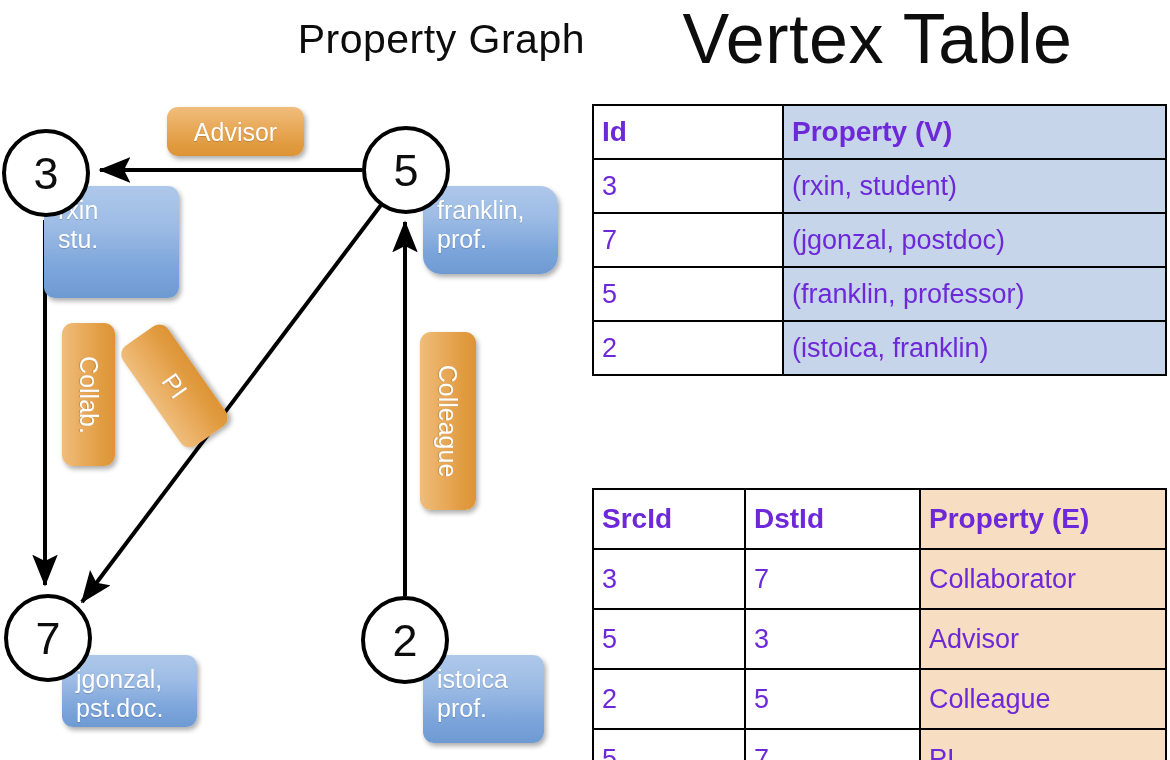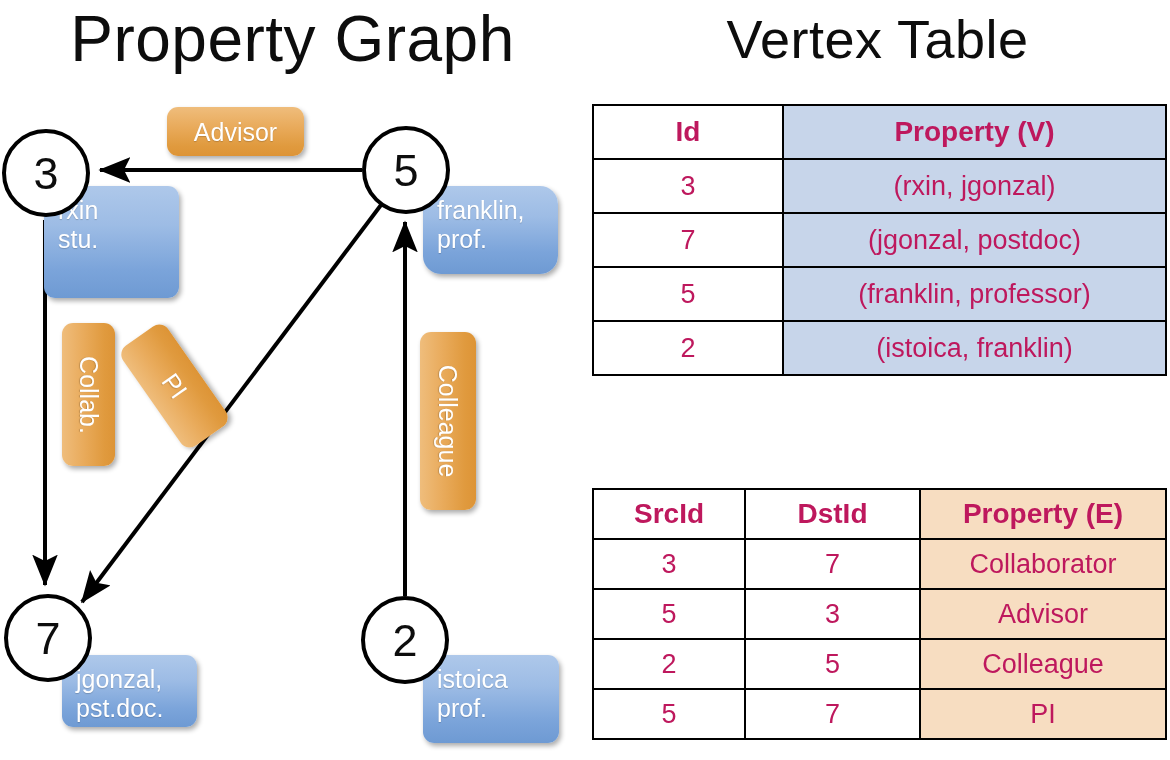--- a/index.html
+++ b/index.html
@@ -29,29 +29,29 @@
     position: absolute;
     font-family: "Liberation Sans", sans-serif;
     font-weight: 300;
     color: #0d0d0d;
     white-space: nowrap;
     letter-spacing: 0.5px;
   }
   #title-property-graph {
     left: 0; top: 8px;
     width: 585px;
-    text-align: center;
-    font-size: 64px;
+    text-align: right;
+    font-size: 41px;
     line-height: 62px;
   }
   #title-vertex-table {
     left: 585px; top: 8px;
     width: 585px;
     text-align: center;
-    font-size: 54px;
+    font-size: 70px;
     line-height: 62px;
   }
   #title-edge-table {
     left: 585px; top: 404px;
     width: 585px;
     text-align: center;
     font-size: 53px;
     line-height: 62px;
   }
 
@@ -124,42 +124,42 @@
   
   .data-table {
     position: absolute;
     border-collapse: collapse;
     table-layout: fixed;
     font-family: "Liberation Sans", sans-serif;
     background: #ffffff;
   }
   .data-table td, .data-table th {
     border: 2px solid #000000;
-    text-align: center;
+    text-align: left;
     font-weight: 300;
     font-size: 27px;
-    color: #be185d;
-    padding: 0;
+    color: #6d28d9;
+    padding: 8px;
     box-sizing: border-box;
   }
   .data-table th {
     font-weight: 700;
     font-size: 28px;
   }
   .cell-blue { background: #c7d5ea; }
   .cell-peach { background: #f7ddc1; margin-left: 28px; }
 
   #vertex-table { left: 592px; top: 104px; width: 575px; }
   #vertex-table .col-id { width: 190px; }
   #vertex-table tr { height: 54px; }
 
   #edge-table { left: 592px; top: 488px; width: 575px; }
   #edge-table .col-src { width: 152px; }
   #edge-table .col-dst { width: 175px; margin-left: 44px; }
-  #edge-table tr { height: 50px; }
+  #edge-table tr { height: 60px; }
 </style>
 </head>
 <body>
 
 <div class="stage">
 
   <div class="title" id="title-property-graph">Property Graph</div>
 
   <div class="title" id="title-vertex-table">Vertex Table</div>
 
@@ -204,21 +204,21 @@
   <div class="prop-box" style="left:423px; top:186px; width:135px; height:88px;border-radius:18px;">
     <div>franklin,</div>
     <div>prof.</div>
   </div>
 
   <div class="prop-box" style="left:62px; top:655px; width:135px; height:72px;">
     <div>jgonzal,</div>
     <div>pst.doc.</div>
   </div>
 
-  <div class="prop-box" style="left:423px; top:655px; width:136px; height:88px;">
+  <div class="prop-box" style="left:423px; top:655px; width:121px; height:88px;">
     <div>istoica</div>
     <div>prof.</div>
   </div>
 
   <div class="vertex-node" style="left:2px; top:129px; width:88px; height:88px;">
     <span>3</span>
   </div>
 
   <div class="vertex-node" style="left:362px; top:126px; width:88px; height:88px;">
     <span>5</span>
@@ -235,21 +235,21 @@
   <table class="data-table" id="vertex-table">
     <thead>
       <tr>
         <th class="col-id">Id</th>
         <th class="cell-blue">Property (V)</th>
       </tr>
     </thead>
     <tbody>
       <tr>
         <td>3</td>
-        <td class="cell-blue">(rxin, jgonzal)</td>
+        <td class="cell-blue">(rxin, student)</td>
       </tr>
       <tr>
         <td>7</td>
         <td class="cell-blue">(jgonzal, postdoc)</td>
       </tr>
       <tr>
         <td>5</td>
         <td class="cell-blue">(franklin, professor)</td>
       </tr>
       <tr>

